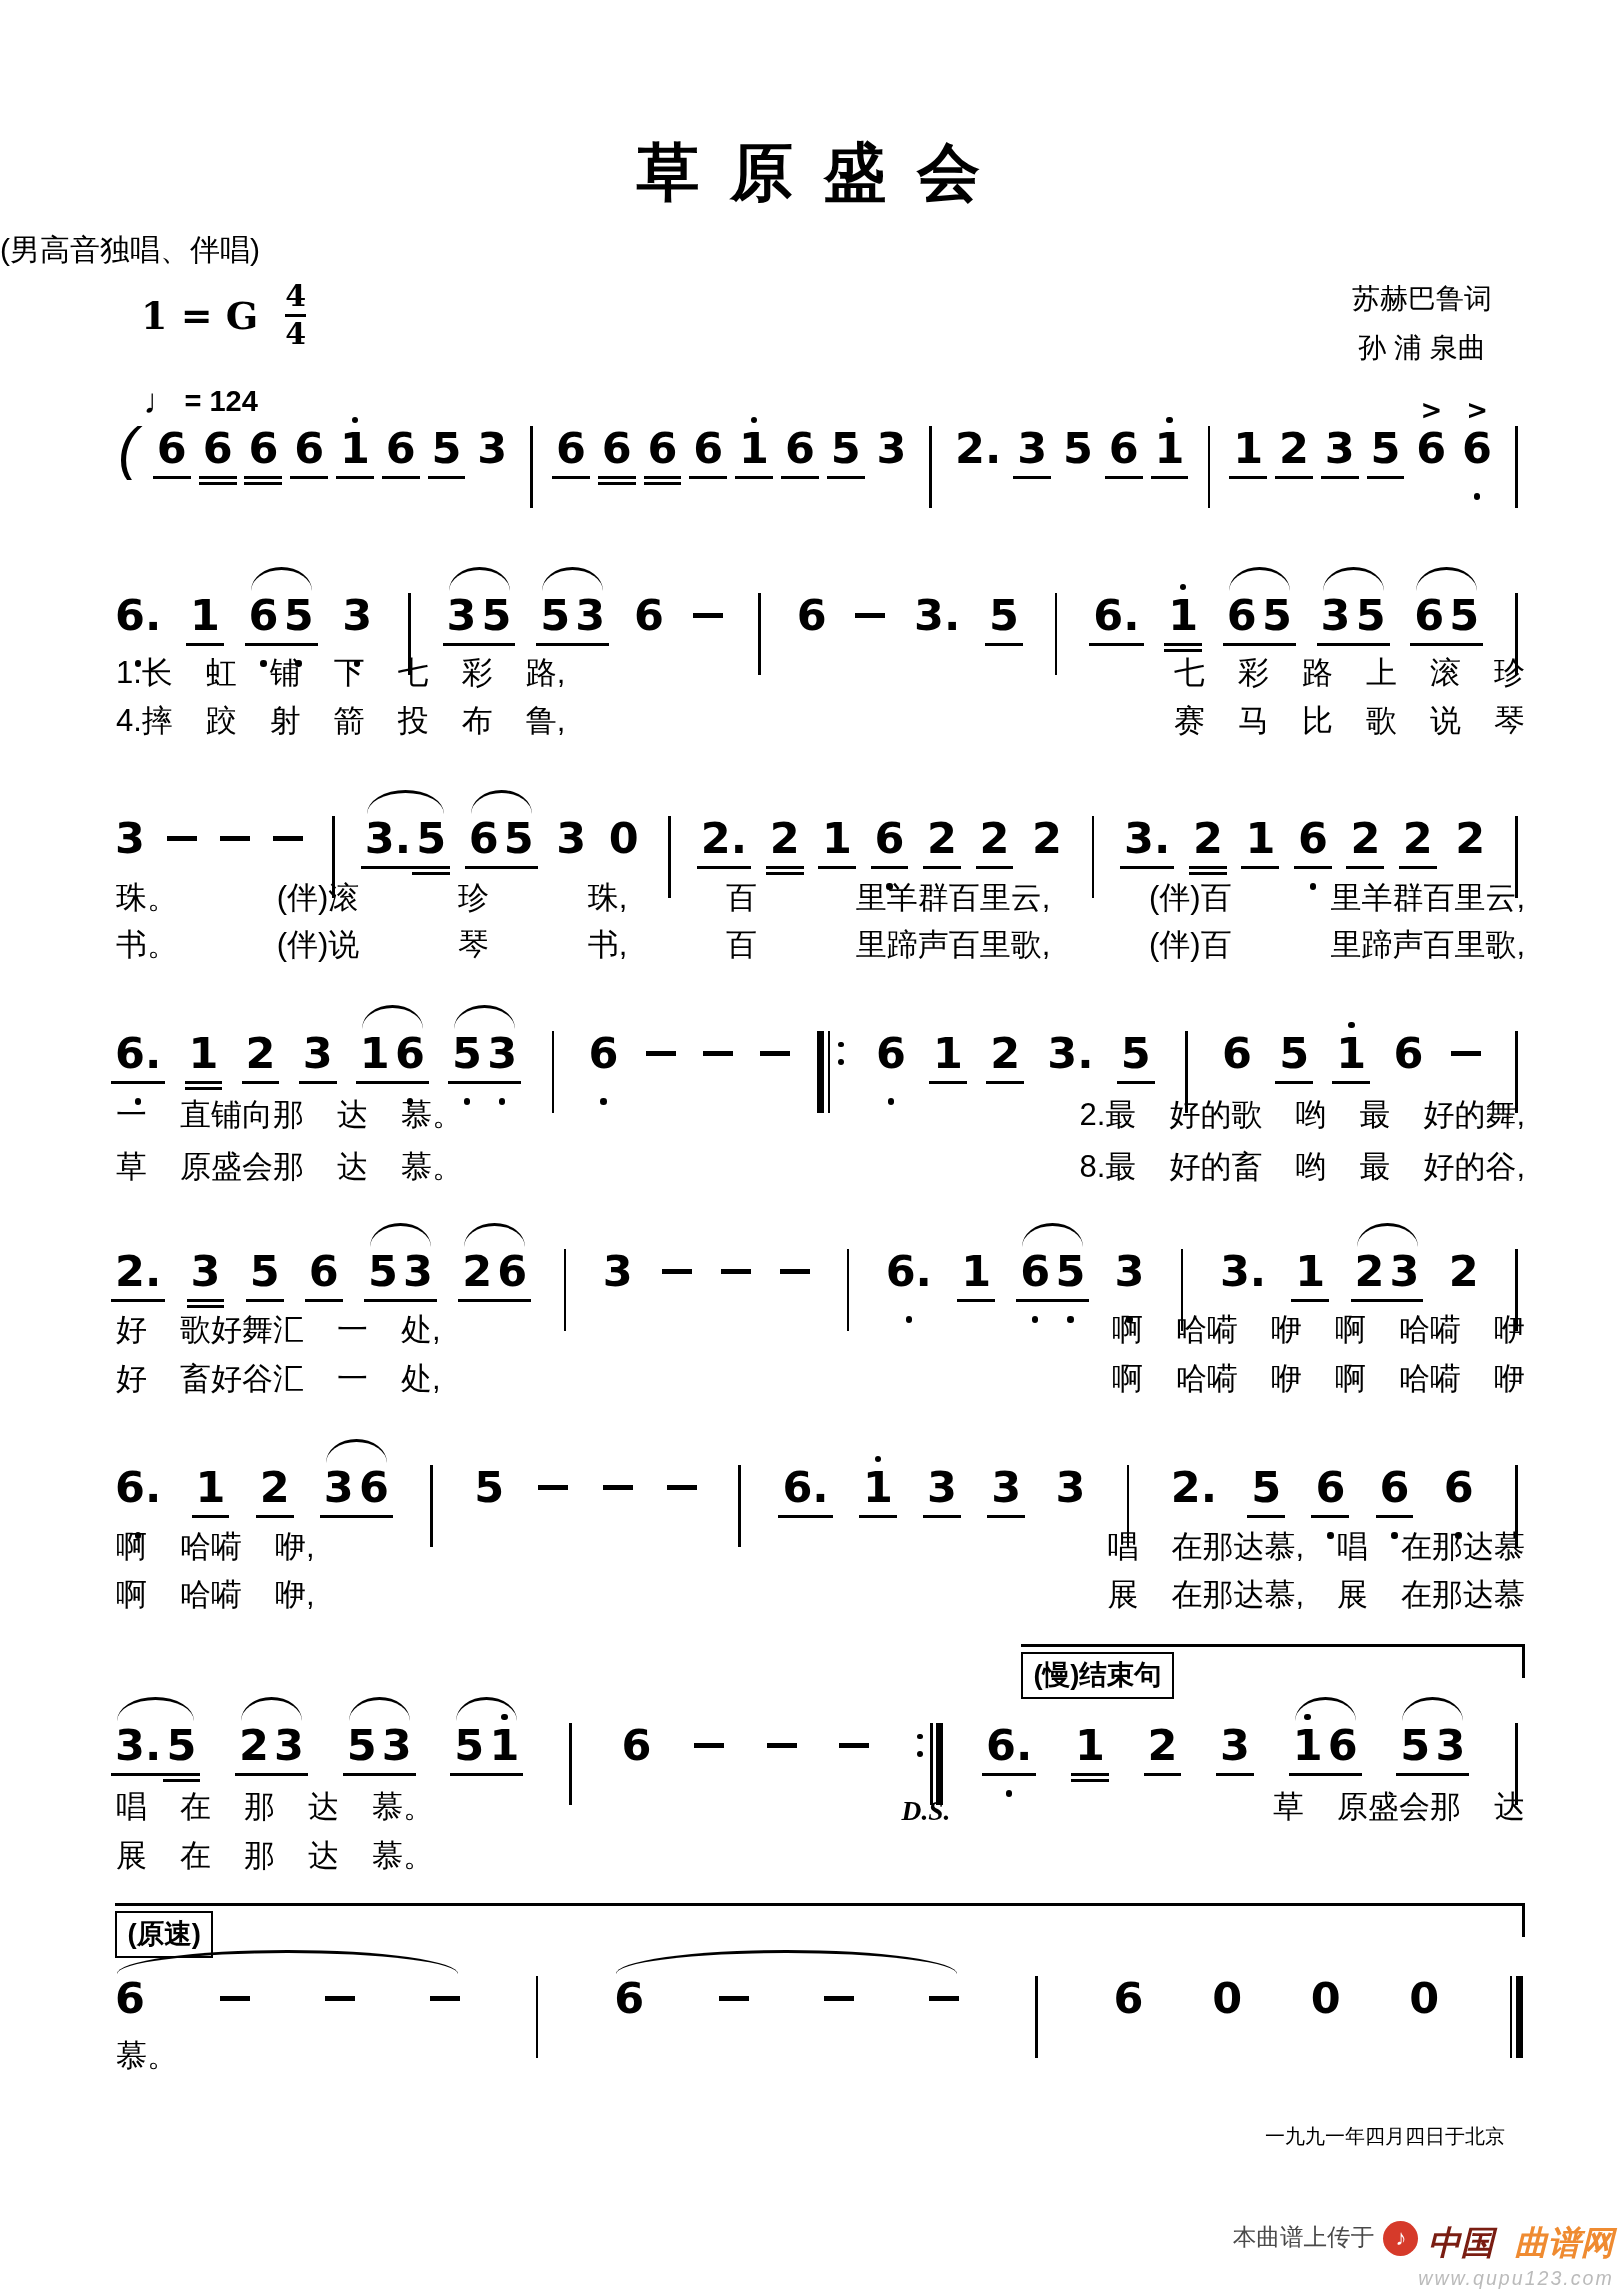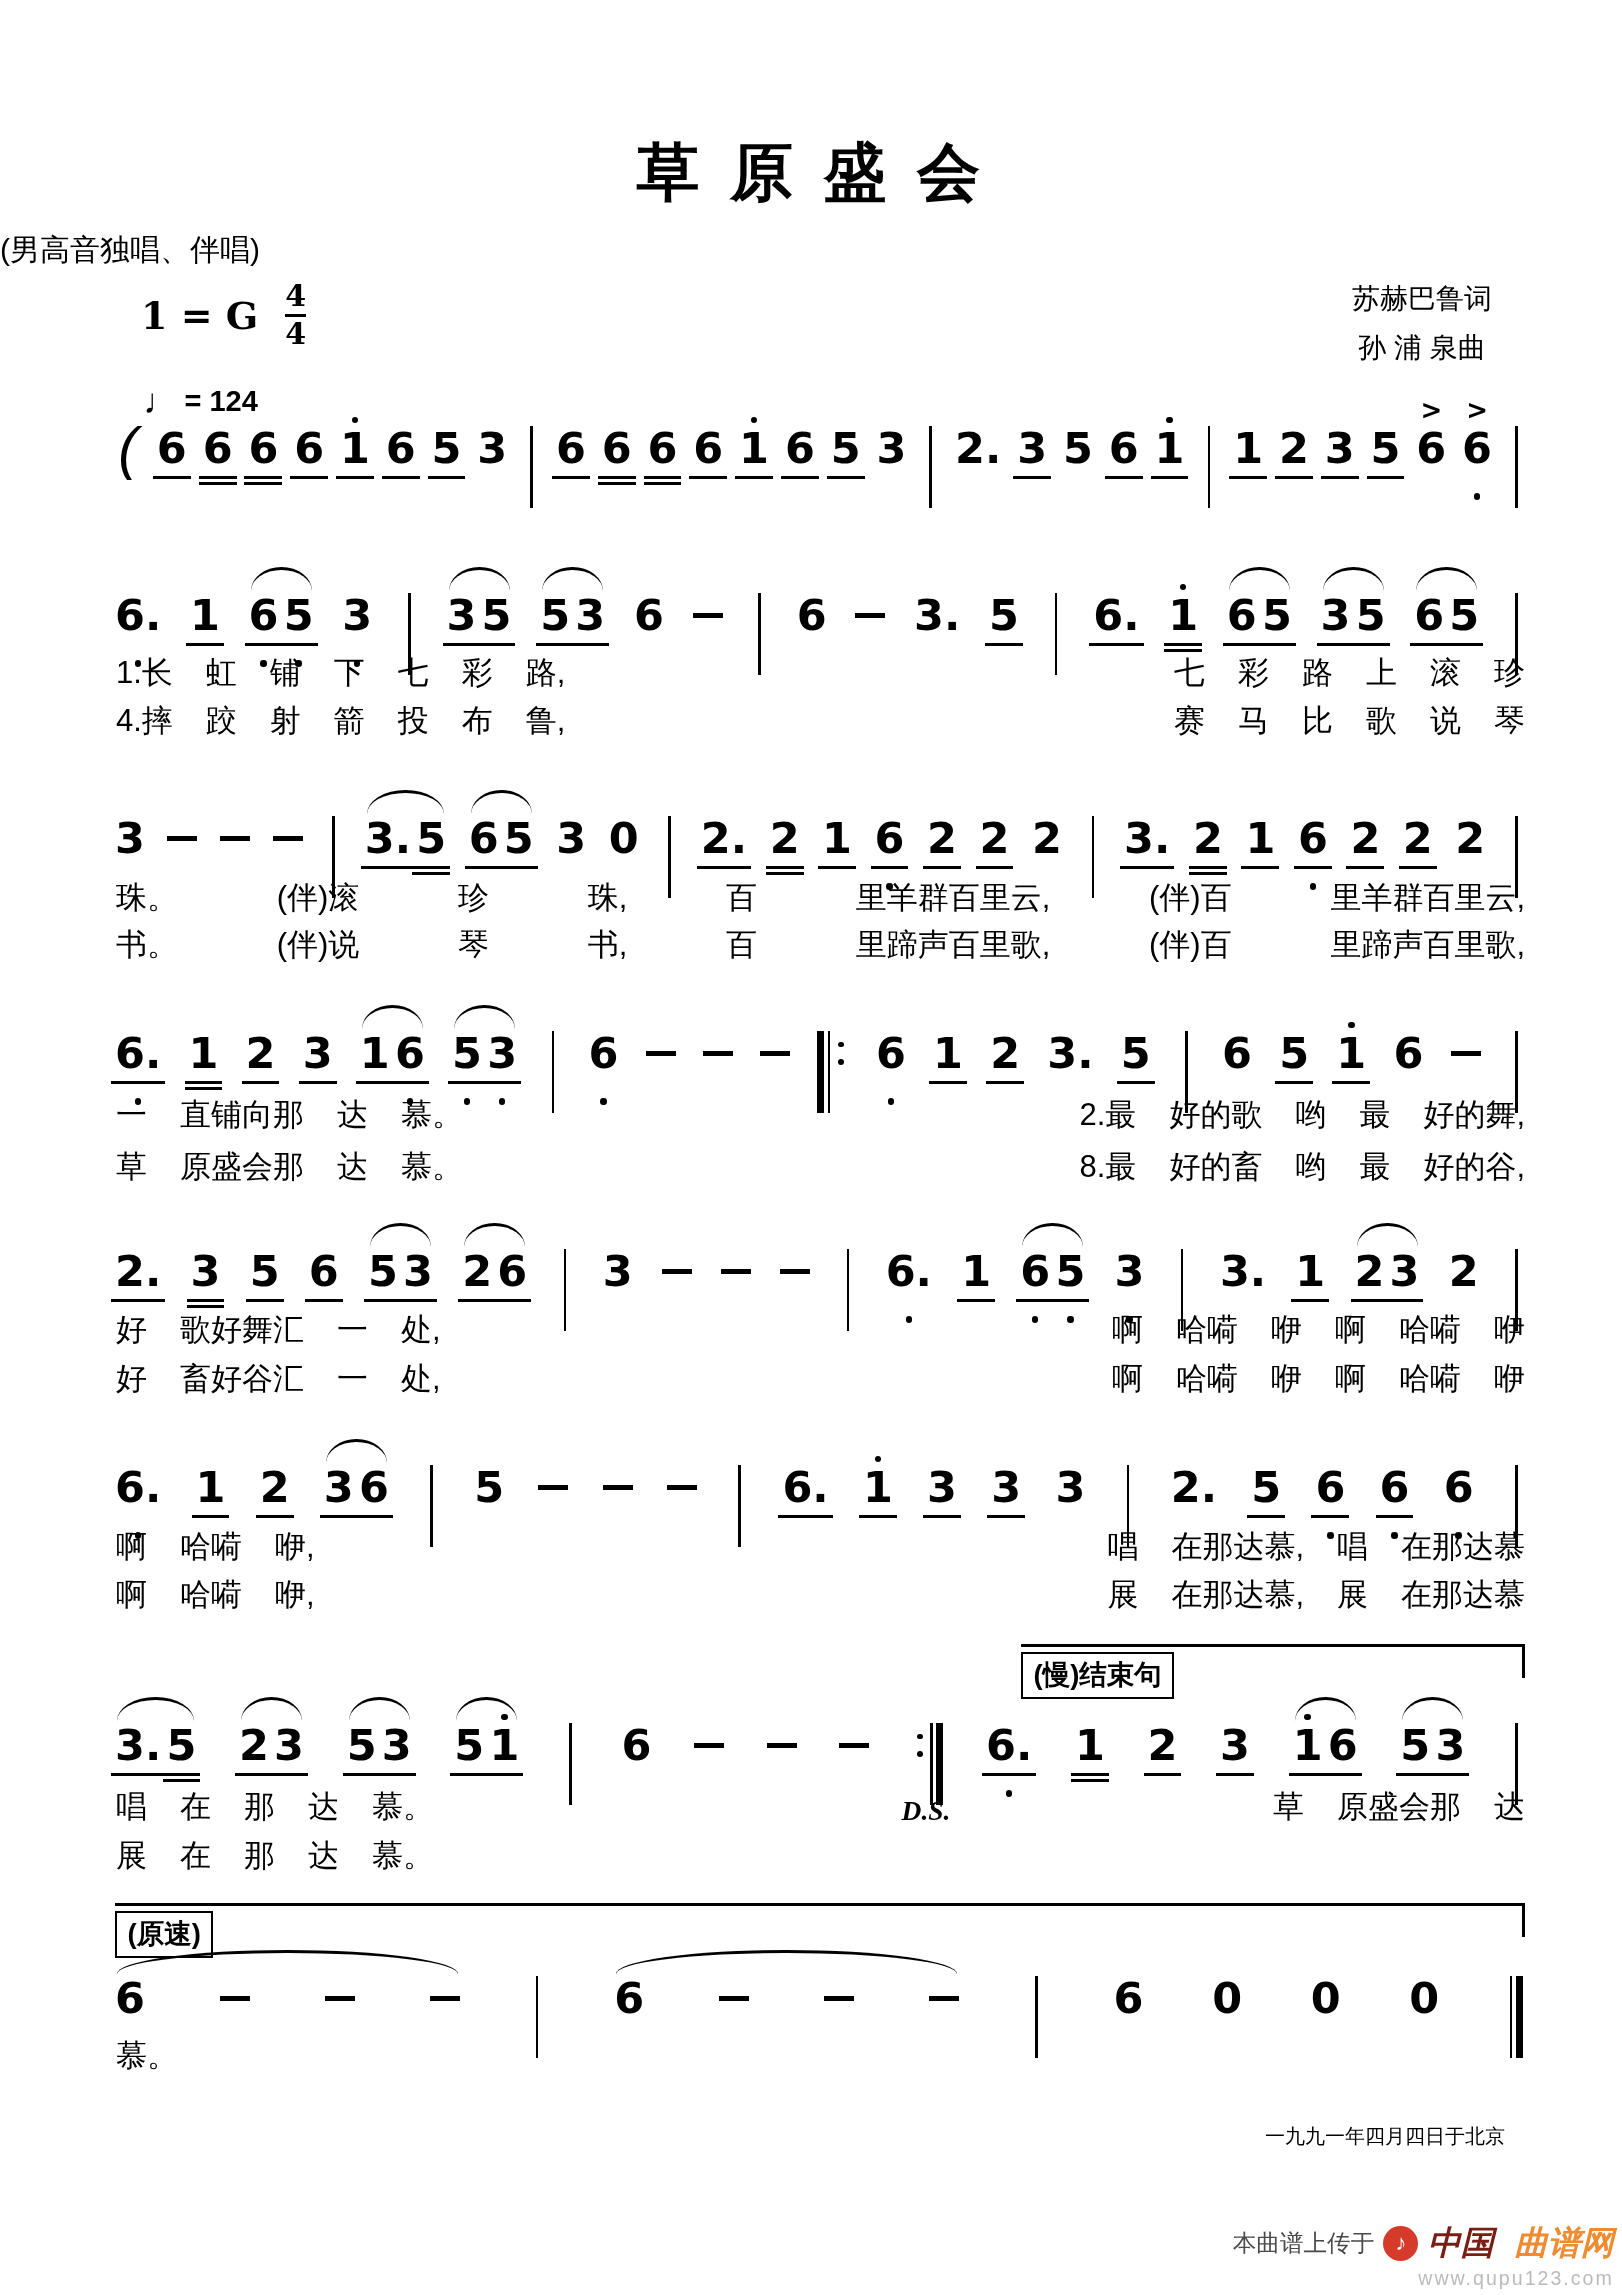--- a/index.html
+++ b/index.html
@@ -54,21 +54,21 @@
   #sys6-l0{top:1786px} #sys6-l1{top:1835px}
   #sys7-l0{top:2035px}
   .tmark{position:absolute;border-top:3.3px solid #000}
   .tmark .tick{position:absolute;right:0;top:0;width:2.6px;height:31px;background:#000}
   .tmark .lbl{display:inline-block;border:2px solid #000;font-size:27.5px;font-weight:bold;
               padding:3.3px 10.5px;margin-top:5.2px}
   #slowmark{top:1644px;left:1021px;right:98px}
   #speedmark{top:1903px;left:115px;right:98px}
   #date{top:2123px;right:118px;font-size:20px}
   #watermark{position:absolute;right:9.2px;bottom:5.2px;display:flex;flex-direction:column;align-items:flex-end}
-  .wm-row{display:flex;align-items:center;gap:9.2px}
+  .wm-row{display:flex;align-items:flex-start;gap:9.2px}
   .wm-prefix{font-size:23.6px}
   .wm-icon{width:35px;height:35px;border-radius:50%;display:flex;align-items:center;
            justify-content:center;color:#fff;font-size:22px;font-weight:bold}
   .wm-cn{font-weight:bold;font-size:33px;font-style:italic}
   .wm-net{font-weight:bold;font-size:33px;font-style:italic}
   .wm-url{font-size:19.6px;letter-spacing:2px;margin-top:1.3px}
 </style>
 </head>
 <body>
 
@@ -2245,15 +2245,15 @@
 
 <div class="abs" id="date">一九九一年四月四日于北京</div>
 
 <div id="watermark">
   <div class="wm-row">
     <span class="wm-prefix" style="color: rgb(74, 74, 74);">本曲谱上传于</span>
     <span class="wm-icon" style="background: rgb(214, 58, 42);">♪</span>
     <span class="wm-cn" style="color: rgb(122, 29, 18);">中国</span>
     <span class="wm-net" style="color: rgb(239, 139, 49); margin-left: 12px;">曲谱网</span>
   </div>
-  <div class="wm-url" style="color: rgb(187, 187, 187);">www.qupu123.com</div>
+  <div class="wm-url" style="color: rgb(187, 187, 187); font-style: italic;">www.qupu123.com</div>
 </div>
 
 
 </body></html>

